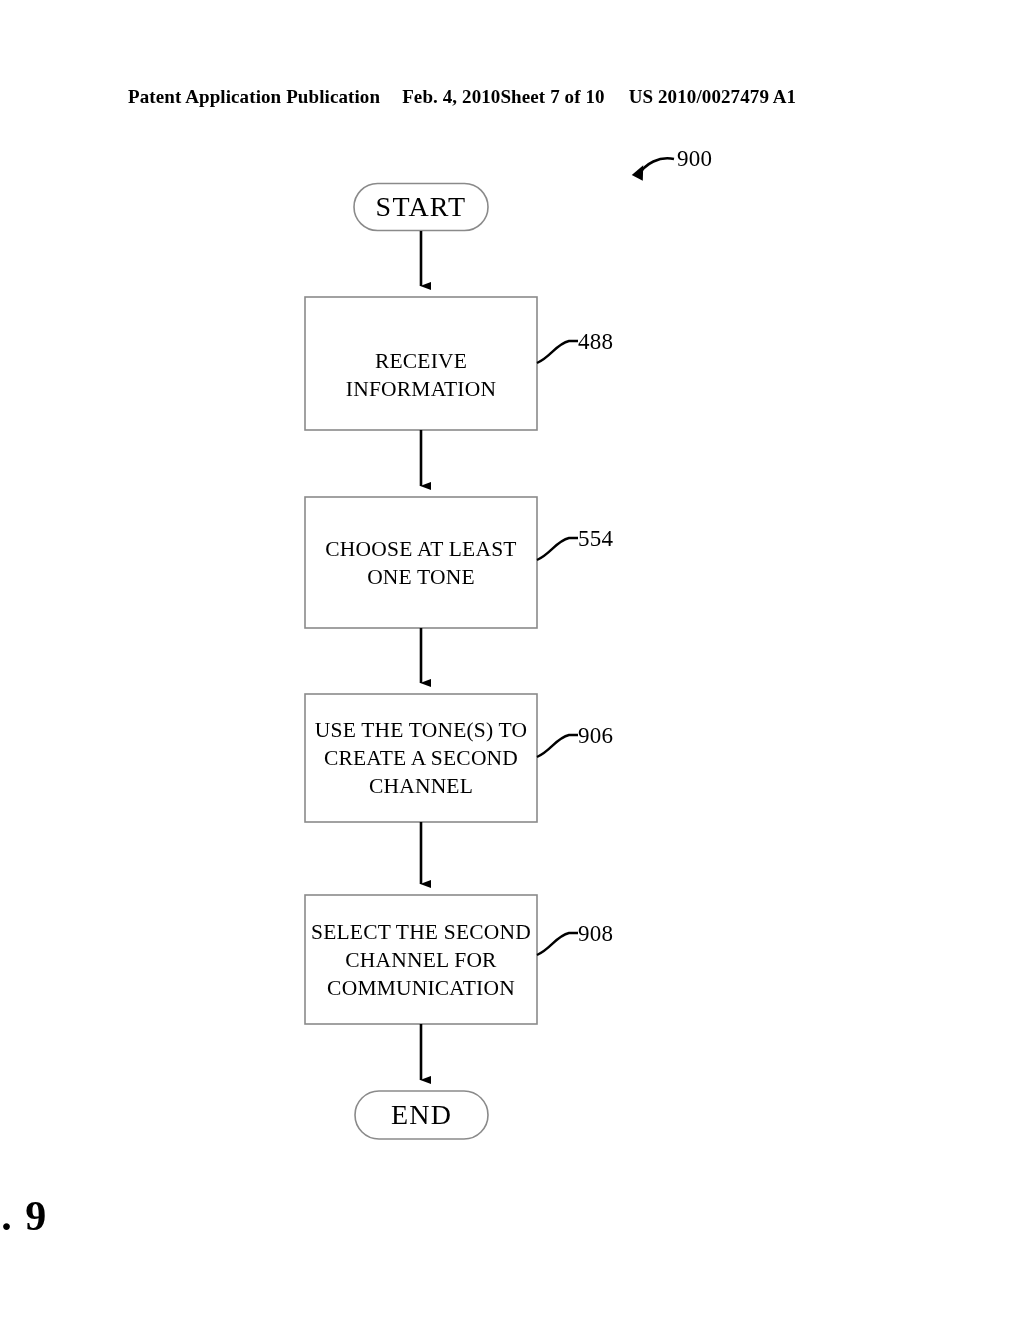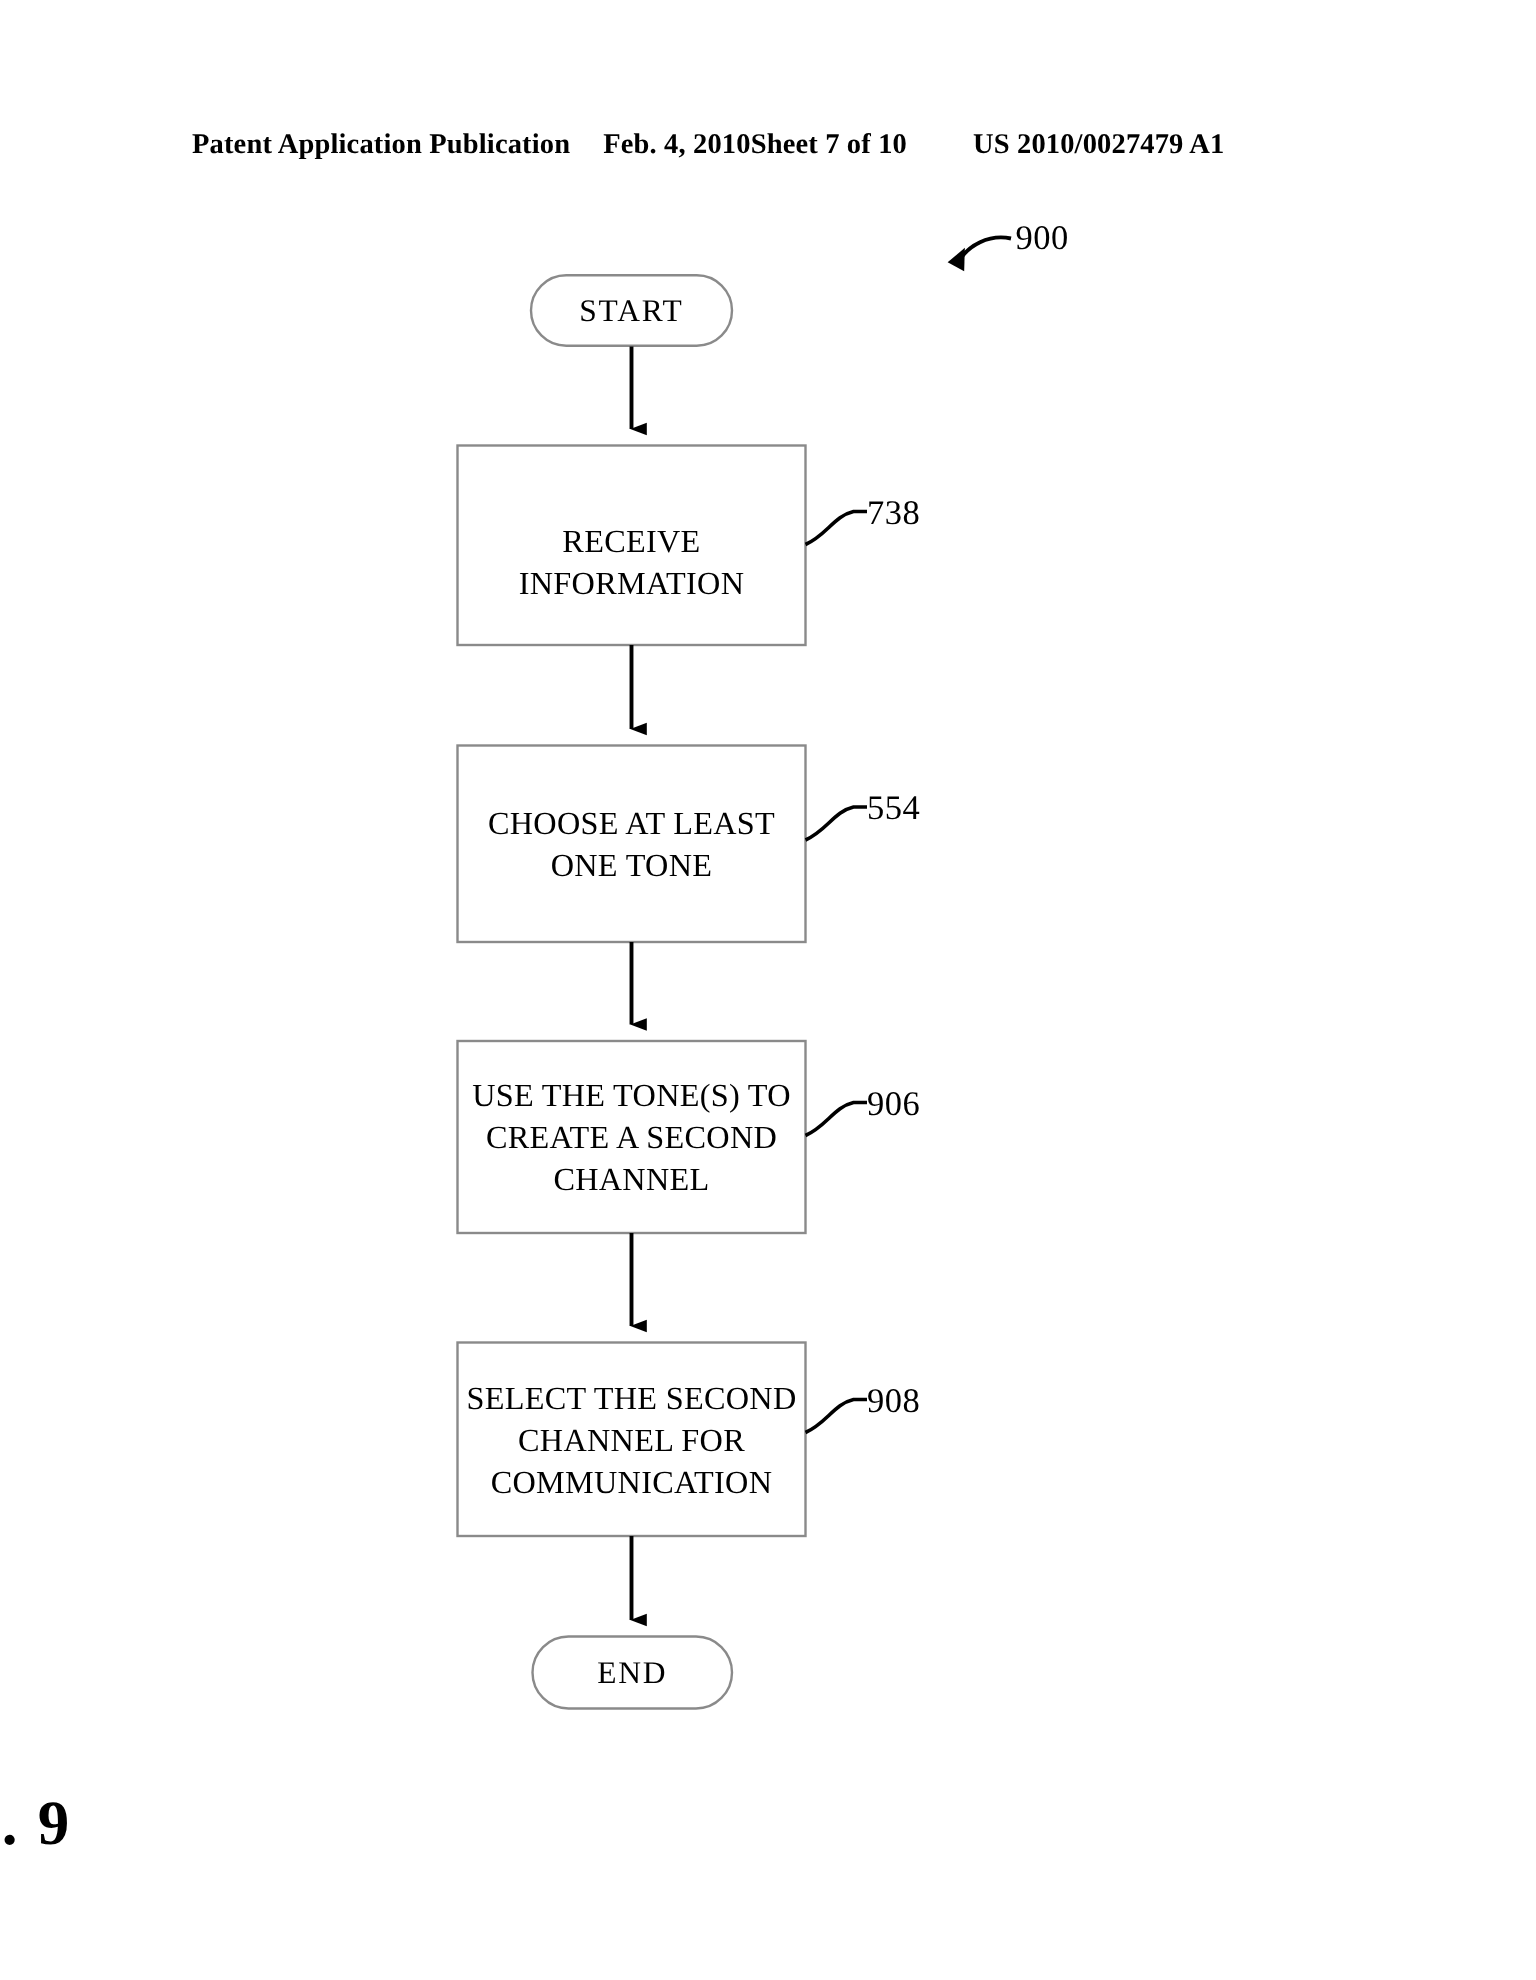--- a/index.html
+++ b/index.html
@@ -25,21 +25,21 @@
     height: 26px;
     display: flex;
     align-items: baseline;
     font-weight: bold;
     font-size: 19px;
     letter-spacing: 0.1px;
     white-space: nowrap;
   }
   .hdr-pub   { margin-right: 22px; }
   .hdr-date  { }
-  .hdr-sheet { margin-right: 44px; }
+  .hdr-sheet { margin-right: 24px; }
   .hdr-num   { }
 
   
   .figure {
     position: absolute;
     left: 0;
     top: 0;
     width: 1024px;
     height: 1320px;
   }
@@ -60,21 +60,21 @@
     text-align: center;
     font-family: "Liberation Serif", "DejaVu Serif", serif;
     font-size: 21.5px;
     line-height: 28px;
     letter-spacing: 0.2px;
     color: #000;
     white-space: pre-line;
     pointer-events: none;
   }
   .terminator-text {
-    font-size: 21px;
+    font-size: 28px;
     letter-spacing: 1.2px;
   }
 
   
   .ref-label {
     position: absolute;
     font-family: "Liberation Serif", "DejaVu Serif", serif;
     font-weight: normal;
     font-size: 23px;
     letter-spacing: 0.3px;
@@ -167,21 +167,21 @@
 CHANNEL</div>
 
   <div class="node-text terminator-text" style="left:355px; top:1091px; width:133px; height:48px;">END</div>
 
   <div class="node-text" style="left:303px; top:895px; width:236px; height:129px;">SELECT THE SECOND
 CHANNEL FOR
 COMMUNICATION</div>
 
   <div class="ref-label" style="left:677px; top:146px;">900</div>
 
-  <div class="ref-label" style="left:578px; top:329px;">738</div>
+  <div class="ref-label" style="left:578px; top:329px;">488</div>
 
   <div class="ref-label" style="left:578px; top:526px;">554</div>
 
   <div class="ref-label" style="left:578px; top:723px;">906</div>
 
   <div class="ref-label" style="left:578px; top:921px;">908</div>
 
 </div>
 
 <div class="fig-caption">

